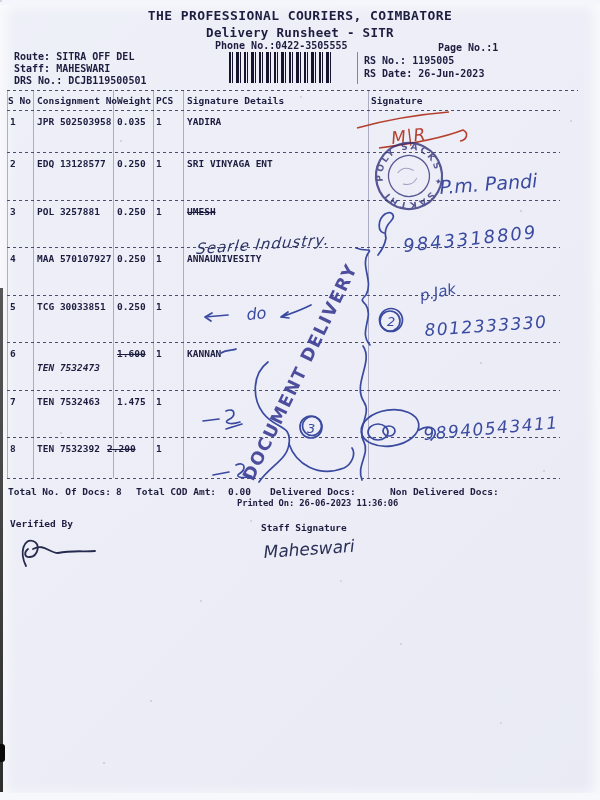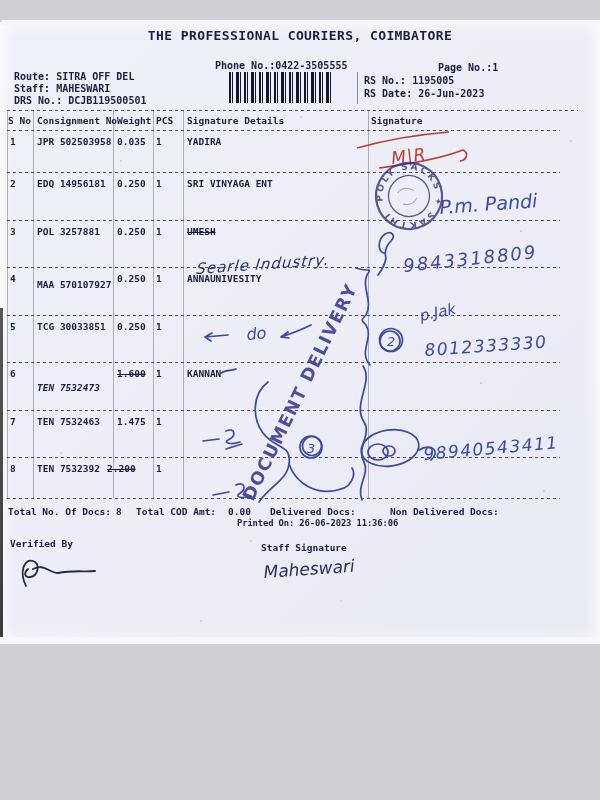--- a/index.html
+++ b/index.html
@@ -1,19 +1,19 @@
 <!DOCTYPE html>
 <html><head>
 <meta charset="utf-8">
 <style>
   html,body{margin:0;padding:0;background:#cfcfd6;}
-  #page{position:relative;width:600px;height:624px;overflow:hidden;
+  #page{position:relative;width:600px;height:800px;overflow:hidden;
         background:linear-gradient(135deg,#eef0f8 0%,#ecedf6 55%,#e8eaf4 100%);
         font-family:"DejaVu Sans Mono",monospace;color:#1d1d40;
-        box-shadow:inset 0 0 14px 6px rgba(255,255,255,.75);margin-top:20px;}
+        box-shadow:inset 0 0 14px 6px rgba(255,255,255,.75);}
   .abs{position:absolute;white-space:pre;}
   .print{font-weight:bold;color:#1d1d40;}
   .f13{font-size:13px;letter-spacing:.4px;}
   .f12{font-size:12.5px;letter-spacing:.3px;}
   .f10{font-size:10px;}
   .f95{font-size:9.5px;}
   .f88{font-size:8.8px;letter-spacing:-.1px;}
   .center{left:50%;transform:translateX(-50%);}
   .dash{position:absolute;height:1px;left:7px;
         background:repeating-linear-gradient(90deg,rgba(48,48,84,.85) 0 3px,transparent 3px 6px);}
@@ -38,20 +38,21 @@
   svg text{font-family:"DejaVu Sans",sans-serif;}
 </style>
 </head>
 <body>
 
 <div id="page">
   <div id="strip-top"></div>
   <div id="speckles"></div>
 
   <div class="abs print f13 center" style="top:8px;">THE PROFESSIONAL COURIERS, COIMBATORE</div>
+  <div class="abs print f12 center" style="top:25px;">Delivery Runsheet - SITR</div>
   <div class="abs print f10" style="left:215px;top:40px;">Phone No.:0422-3505555</div>
   <div class="abs print f10" style="left:438px;top:42px;">Page No.:1</div>
   <div class="abs print f10" style="left:14px;top:51px;">Route: SITRA OFF DEL</div>
   <div class="abs print f10" style="left:14px;top:63px;">Staff: MAHESWARI</div>
   <div class="abs print f10" style="left:14px;top:75px;">DRS No.: DCJB119500501</div>
   <div id="barcode"></div>
   <div id="rsline"></div>
   <div class="abs print f10" style="left:364px;top:55px;">RS No.: 1195005</div>
   <div class="abs print f10" style="left:364px;top:68px;">RS Date: 26-Jun-2023</div>
 
@@ -84,35 +85,35 @@
   <div id="rows">
       <div>
         <span class="abs print f95" style="left: 10px; top: 116px;">1</span>
         <span class="abs print f95" style="left: 37px; top: 116px;">JPR 502503958</span>
         <span class="abs print f95" style="left: 117px; top: 116px;">0.035</span>
         <span class="abs print f95" style="left: 156px; top: 116px;">1</span>
         <span class="abs print f95" style="left: 187px; top: 116px;">YADIRA</span>
       </div>
       <div>
         <span class="abs print f95" style="left: 10px; top: 158px;">2</span>
-        <span class="abs print f95" style="left: 37px; top: 158px;">EDQ 14956181</span>
+        <span class="abs print f95" style="left: 37px; top: 158px;">EDQ 13128577</span>
         <span class="abs print f95" style="left: 117px; top: 158px;">0.250</span>
         <span class="abs print f95" style="left: 156px; top: 158px;">1</span>
         <span class="abs print f95" style="left: 187px; top: 158px;">SRI VINYAGA ENT</span>
       </div>
       <div>
         <span class="abs print f95" style="left: 10px; top: 206px;">3</span>
         <span class="abs print f95" style="left: 37px; top: 206px;">POL 3257881</span>
         <span class="abs print f95" style="left: 117px; top: 206px;">0.250</span>
         <span class="abs print f95" style="left: 156px; top: 206px;">1</span>
         <span class="abs print f95 struck" style="left: 187px; top: 206px;">UMESH</span>
       </div>
       <div>
         <span class="abs print f95" style="left: 10px; top: 253px;">4</span>
-        <span class="abs print f95" style="left: 37px; top: 259px; text-align: right;">MAA 570107927</span>
+        <span class="abs print f95" style="left: 37px; top: 253px; text-align: right;">MAA 570107927</span>
         <span class="abs print f95" style="left: 117px; top: 253px;">0.250</span>
         <span class="abs print f95" style="left: 156px; top: 253px;">1</span>
         <span class="abs print f95" style="left: 187px; top: 253px;">ANNAUNIVESITY</span>
       </div>
       <div>
         <span class="abs print f95" style="left: 10px; top: 301px;">5</span>
         <span class="abs print f95" style="left: 37px; top: 301px;">TCG 30033851</span>
         <span class="abs print f95" style="left: 117px; top: 301px;">0.250</span>
         <span class="abs print f95" style="left: 156px; top: 301px;">1</span>
         <span class="abs print f95" style="left: 187px; top: 301px;"></span>

